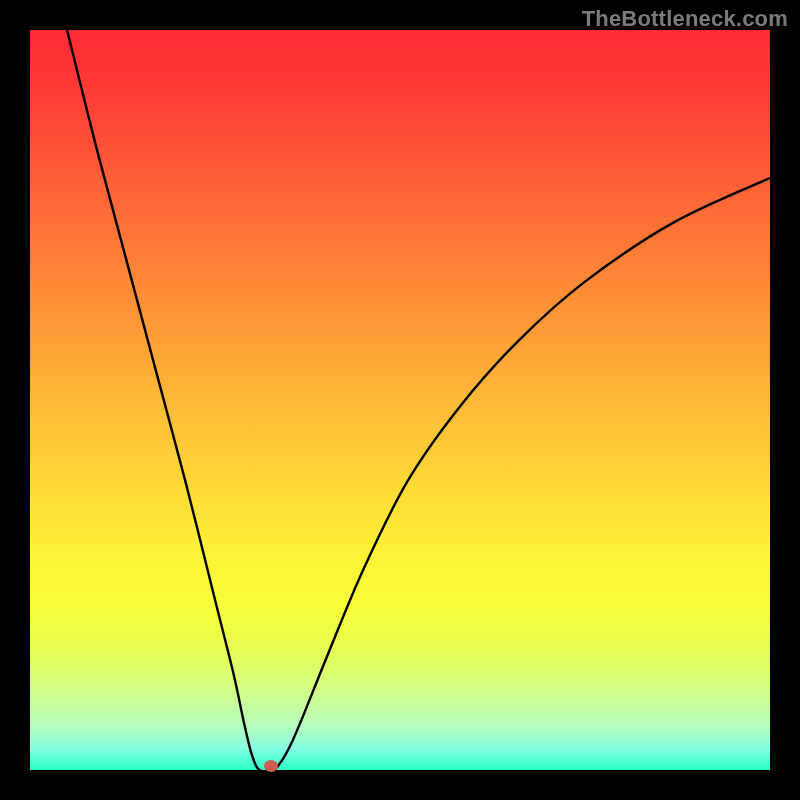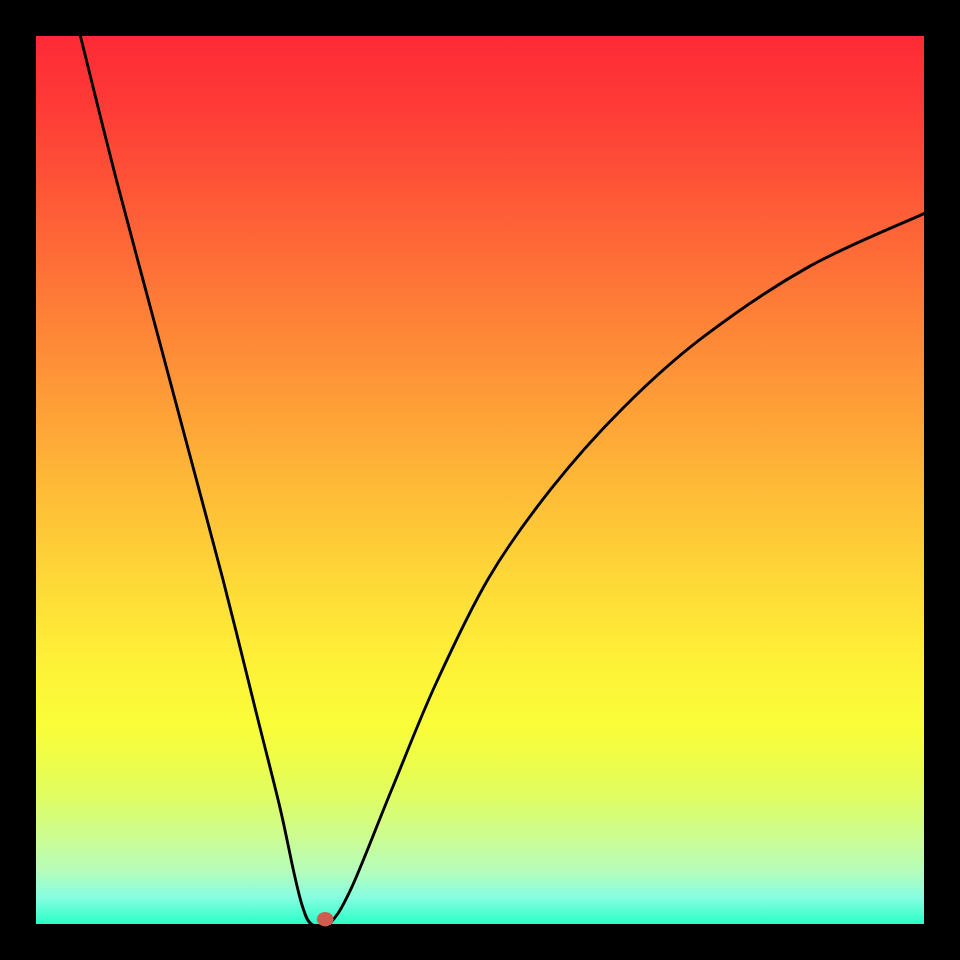--- a/index.html
+++ b/index.html
@@ -58,19 +58,20 @@
     height: 12px;
     border-radius: 50%;
     background: #cf5c51;
     transform: translate(-50%, -50%);
   }
 </style>
 </head>
 <body>
 
 <div class="frame">
+  <div class="watermark">TheBottleneck.com</div>
   <div class="plot">
     <svg class="curve" viewBox="0 0 740 740" preserveAspectRatio="none">
       <path id="curve-path" d="M 37.00 0.00 C 41.93 19.73, 56.73 80.17, 66.60 118.40 C 76.47 156.63, 86.33 192.40, 96.20 229.40 C 106.07 266.40, 115.93 303.40, 125.80 340.40 C 135.67 377.40, 145.53 413.17, 155.40 451.40 C 165.27 489.63, 176.98 537.73, 185.00 569.80 C 193.02 601.87, 198.57 622.83, 203.50 643.80 C 208.43 664.77, 211.52 682.03, 214.60 695.60 C 217.68 709.17, 219.53 717.80, 222.00 725.20 C 224.47 732.60, 225.70 737.53, 229.40 740.00 C 233.10 742.47, 238.65 744.93, 244.20 740.00 C 249.75 735.07, 254.07 728.90, 262.70 710.40 C 271.33 691.90, 284.28 657.37, 296.00 629.00 C 307.72 600.63, 319.43 569.80, 333.00 540.20 C 346.57 510.60, 361.37 478.53, 377.40 451.40 C 393.43 424.27, 410.70 400.83, 429.20 377.40 C 447.70 353.97, 467.43 331.77, 488.40 310.80 C 509.37 289.83, 529.10 271.33, 555.00 251.60 C 580.90 231.87, 612.97 209.67, 643.80 192.40 C 674.63 175.13, 723.97 155.40, 740.00 148.00" fill="none" stroke="#000" stroke-width="2.4" stroke-linejoin="round" stroke-linecap="round"></path>
     </svg>
     <div class="marker" id="min-marker" style="left: 240.5px; top: 736.3px;"></div>
   </div>
 </div>
 
 </body></html>

